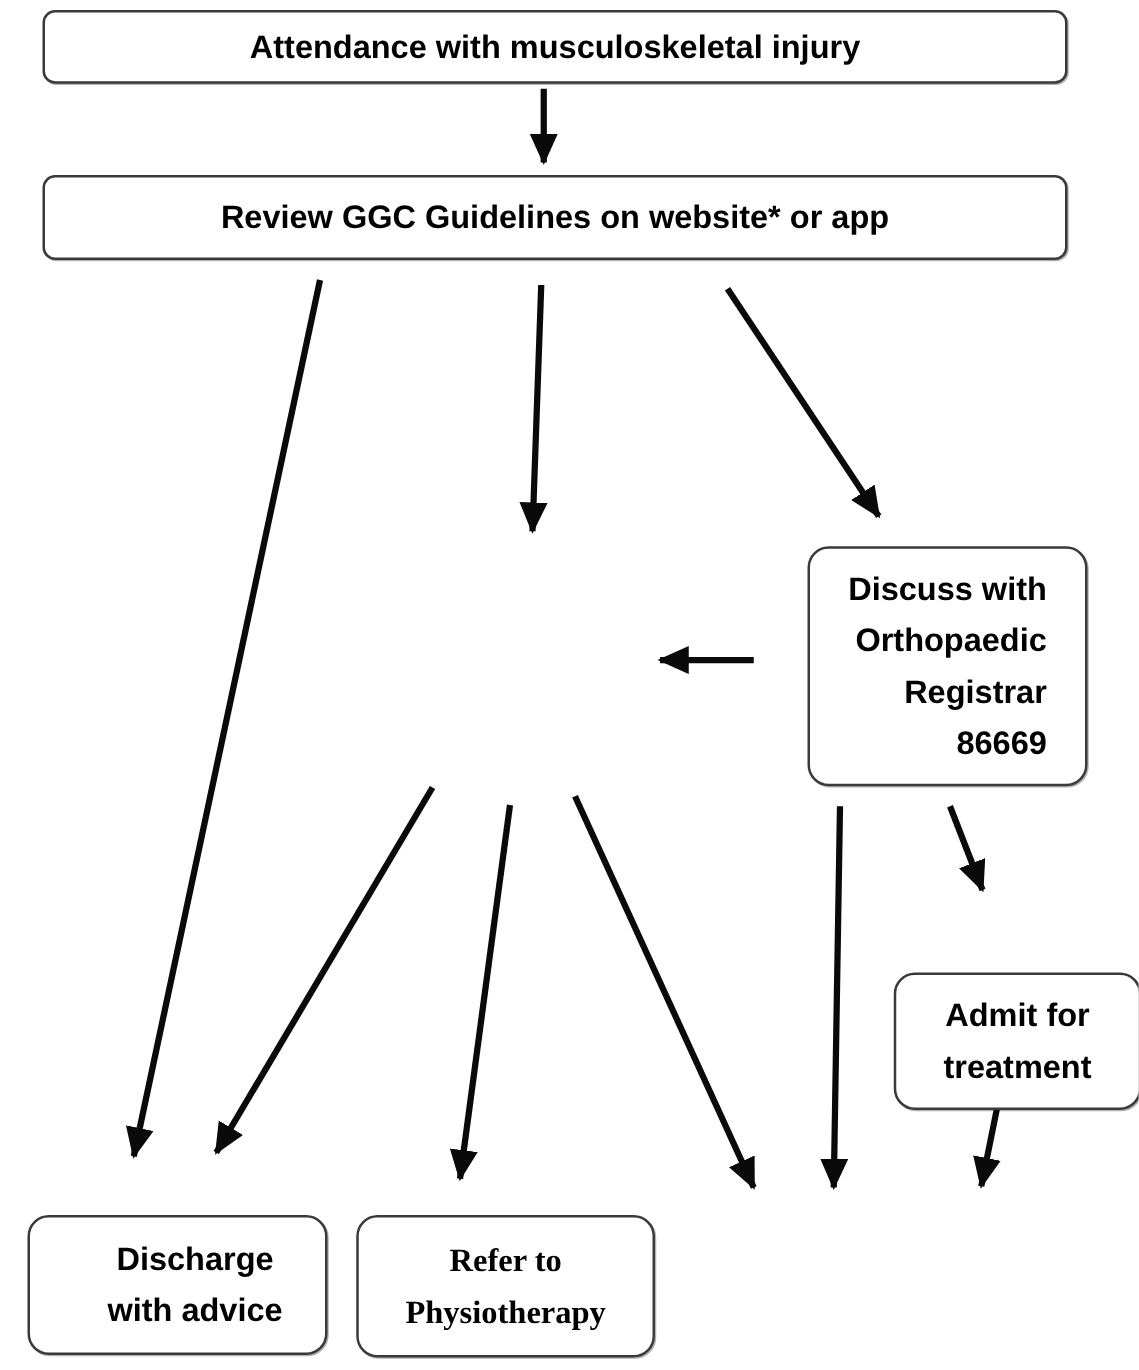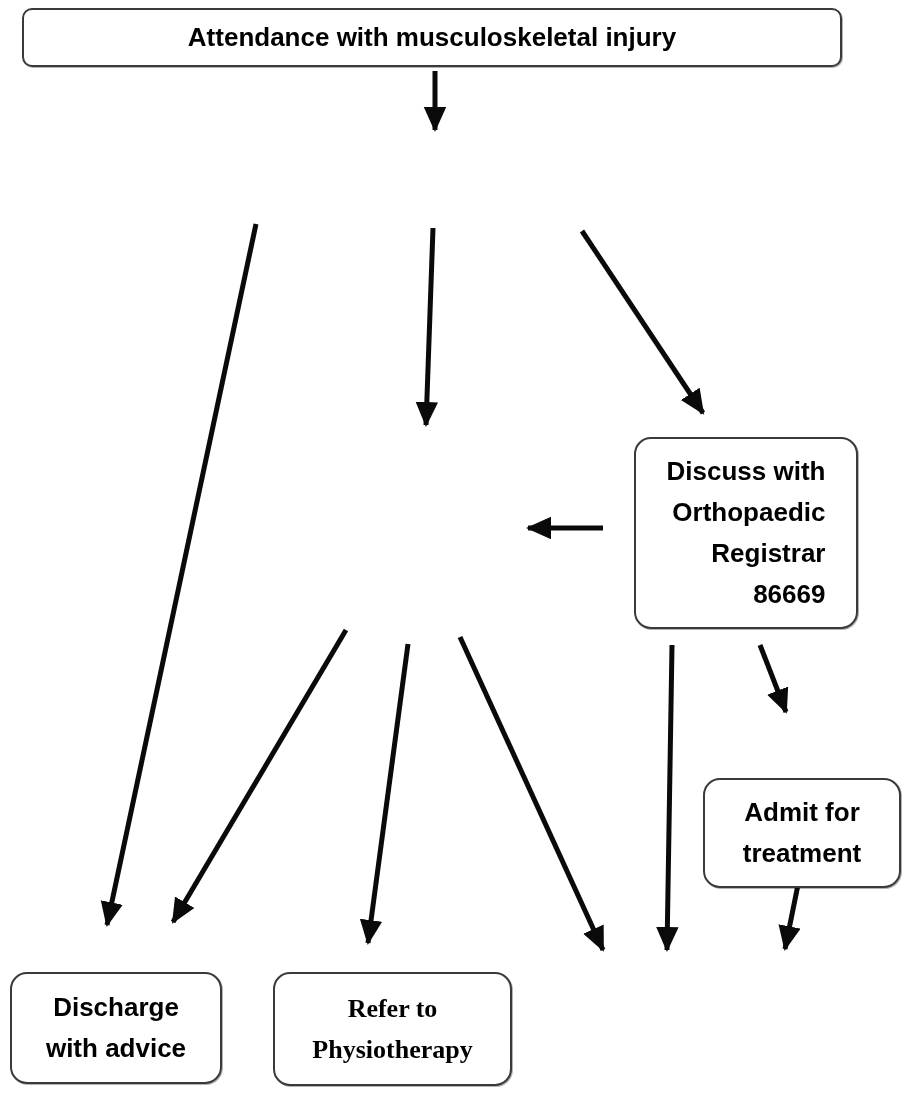--- a/index.html
+++ b/index.html
@@ -34,20 +34,21 @@
     box-shadow: 1px 1px 0 rgba(0,0,0,0.30);
     display: flex;
     align-items: center;
     justify-content: center;
     text-align: center;
     color: #000000;
     font-weight: bold;
     font-size: 26px;
     line-height: 1.58;
     white-space: pre-line;
+    margin-left: 12px;
   }
   .node.wide { border-radius: 10px; }
   .node.small { border-radius: 17px; }
 </style>
 </head>
 <body>
 
 <div id="canvas">
 
   <svg id="arrows" width="911" height="1096" viewBox="0 0 911 1096">
@@ -66,35 +67,38 @@
       <line x1="460" y1="637" x2="603" y2="950" class="edge" marker-end="url(#ah)"></line>
       <line x1="672" y1="645" x2="667" y2="950" class="edge" marker-end="url(#ah)"></line>
       <line x1="760" y1="645" x2="786" y2="712" class="edge" marker-end="url(#ah)"></line>
       <line x1="803" y1="860" x2="785" y2="949" class="edge" marker-end="url(#ah)"></line>
     </svg>
 
   <div class="node wide" style="left:22px; top:8px; width:816px; height:55px;">
     <span class="node-label">Attendance with musculoskeletal injury</span>
   </div>
 
+  <div class="node wide" style="left:22px; top:140px; width:816px; height:64px;">
+    <span class="node-label">Review GGC Guidelines on website* or app</span>
+  </div>
 
 
   <div class="node small" style="left:634px; top:437px; width:220px; height:188px;text-align:right;">
     <span class="node-label">Discuss with
 Orthopaedic
 Registrar
 86669</span>
   </div>
 
   <div class="node small" style="left:703px; top:778px; width:194px; height:106px;">
     <span class="node-label">Admit for
 treatment</span>
   </div>
 
-  <div class="node small" style="left:10px; top:972px; width:208px; height:108px;">
+  <div class="node small" style="left:10px; top:972px; width:208px; height:108px;padding-left:28px;">
     <span class="node-label">Discharge
 with advice</span>
   </div>
 
   <div class="node small" style="left:273px; top:972px; width:235px; height:110px;font-family:Liberation Serif, serif;">
     <span class="node-label">Refer to
 Physiotherapy</span>
   </div>
 
 

